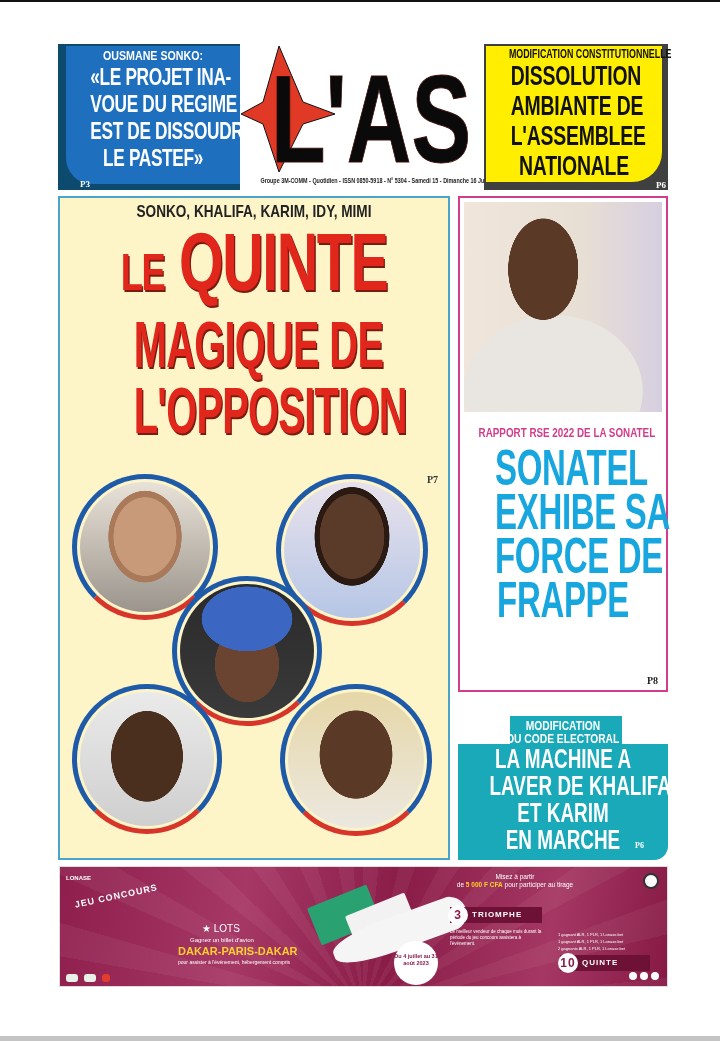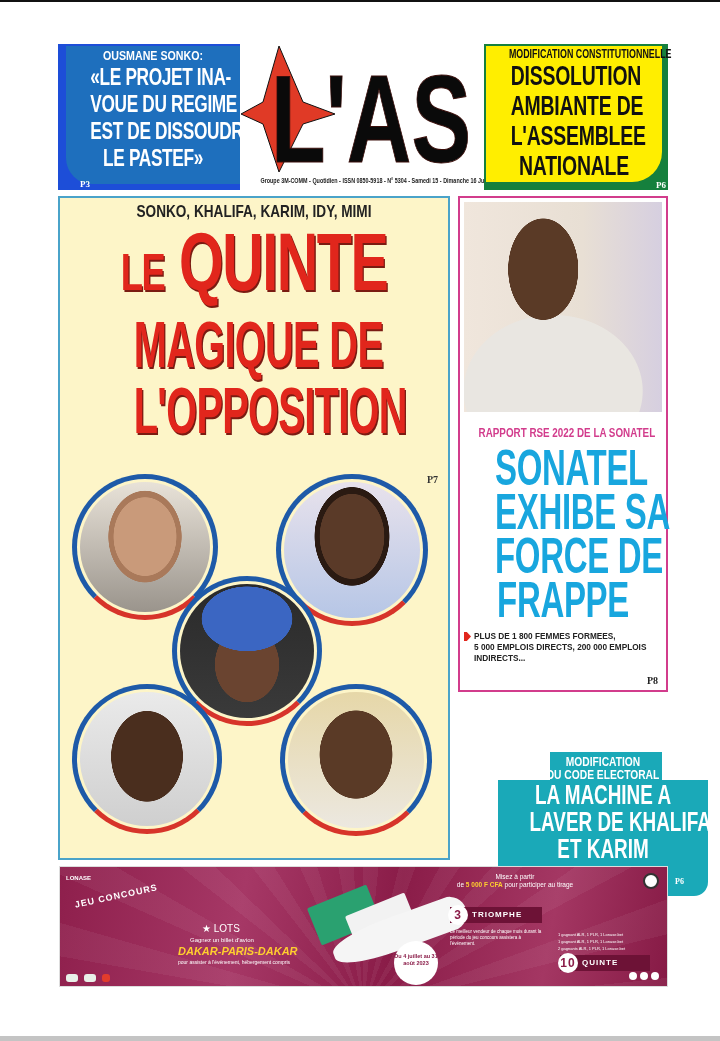--- a/index.html
+++ b/index.html
@@ -4,33 +4,33 @@
 <style>
   * { box-sizing: border-box; margin: 0; padding: 0; }
   html, body { width: 720px; height: 1041px; background: #fff; overflow: hidden; }
   body { position: relative; font-family: "Liberation Sans", "DejaVu Sans", sans-serif; }
   .topbar { position: absolute; left: 0; top: 0; width: 720px; height: 2px; background: #111; }
   .bottombar { position: absolute; left: 0; top: 1036px; width: 720px; height: 5px; background: #c4c4c4; }
 
   .cond { font-family: "Liberation Sans", sans-serif; font-weight: 700; transform-origin: center; display: block; text-align: center; white-space: nowrap; }
 
   
-  .teaser-left { position: absolute; left: 58px; top: 44px; width: 182px; height: 146px; background: #1d4ed8; }
+  .teaser-left { position: absolute; left: 58px; top: 44px; width: 182px; height: 146px; background: #0c4a6e; }
   .teaser-left .inner { position: absolute; left: 8px; top: 2px; right: 0; bottom: 6px; background: #1e6fbd; border-bottom-left-radius: 26px; }
   .teaser-left .kicker { color: #fff; font-size: 13px; line-height: 15px; margin-top: 2px; transform: scaleX(0.82); }
   .teaser-left .headline { color: #fff; font-size: 24px; line-height: 27px; transform: scaleX(0.72); letter-spacing: -0.5px; }
   .page-ref { position: absolute; font-family: "Liberation Serif", serif; font-weight: 700; font-size: 9px; color: #fff; }
 
   
   .masthead { position: absolute; left: 239px; top: 44px; width: 238px; height: 146px; }
   .masthead svg { position: absolute; left: 0; top: 0; }
   .masthead .meta { position: absolute; left: 0; right: 0; bottom: 6px; font-size: 6.6px; color: #222; text-align: center; white-space: nowrap; transform: scaleX(0.82); font-weight: 700; }
 
   
-  .teaser-right { position: absolute; left: 484px; top: 44px; width: 184px; height: 146px; background: #15803d; }
+  .teaser-right { position: absolute; left: 484px; top: 44px; width: 184px; height: 146px; background: #404040; }
   .teaser-right .inner { position: absolute; left: 2px; top: 2px; right: 6px; bottom: 8px; background: #ffee00; border-bottom-right-radius: 30px; }
   .teaser-right .kicker { color: #111; font-size: 12px; line-height: 14px; margin-top: 1px; transform: scaleX(0.74); }
   .teaser-right .headline { color: #111; font-size: 27px; line-height: 30px; transform: scaleX(0.72); letter-spacing: -0.3px; }
 
   
   .main-story { position: absolute; left: 58px; top: 196px; width: 392px; height: 664px; background: #fdf5c8; border: 2px solid #4aa3c9; }
   .main-story .kicker { color: #222; font-size: 17px; line-height: 20px; margin-top: 4px; transform: scaleX(0.80); }
   .main-story .headline-red { color: #e1261c; text-shadow: 2px 2px 0 #7a1b12; }
   .hl1 { font-size: 82px; line-height: 80px; margin-top: 0; transform: scaleX(0.70); letter-spacing: -2px; }
   .hl1 .small { font-size: 52px; }
@@ -46,39 +46,39 @@
   .right-story .photo { position: absolute; left: 4px; top: 4px; width: 198px; height: 210px; overflow: hidden; background: #e9e2dc; }
   .right-story .kicker { position: absolute; left: 0; right: 0; top: 228px; color: #d23c8c; font-size: 12px; line-height: 14px; transform: scaleX(0.82); }
   .right-story .headline { position: absolute; left: 0; right: 0; top: 248px; color: #18a6de; font-size: 50px; line-height: 44px; transform: scaleX(0.66); letter-spacing: -0.5px; }
   .right-story .bullets { position: absolute; left: 4px; right: 6px; top: 432px; }
   .bullet { display: flex; align-items: flex-start; margin-bottom: 6px; }
   .bullet .mark { width: 7px; height: 9px; margin-top: 2px; margin-right: 3px; flex: none; background: #e1261c; clip-path: polygon(0 0, 40% 0, 100% 50%, 40% 100%, 0 100%); }
   .bullet .txt { font-size: 9.6px; line-height: 11px; font-weight: 700; color: #222; transform: scaleX(0.86); transform-origin: left; white-space: nowrap; }
   .right-story .p8 { position: absolute; right: 8px; bottom: 4px; font-family: "Liberation Serif", serif; font-weight: 700; font-size: 10px; color: #222; }
 
   
-  .teal-story { position: absolute; left: 458px; top: 752px; width: 210px; height: 144px; margin-left: 40px; }
+  .teal-story { position: absolute; left: 458px; top: 716px; width: 210px; height: 144px; }
   .teal-story .tab { position: absolute; left: 52px; top: 0; width: 112px; height: 30px; background: #1aa9b8; }
   .teal-story .body { position: absolute; left: 0; top: 28px; width: 210px; height: 116px; background: #1aa9b8; border-bottom-right-radius: 14px; }
   .teal-story .kicker { position: absolute; left: 0; right: 0; top: 4px; color: #fff; font-size: 12.5px; line-height: 13px; transform: scaleX(0.82); }
   .teal-story .headline { position: absolute; left: 0; right: 0; top: 30px; color: #fff; font-size: 27px; line-height: 27px; transform: scaleX(0.70); }
   .teal-story .p6 { position: absolute; right: 24px; bottom: 10px; color: #fff; font-family: "Liberation Serif", serif; font-weight: 700; font-size: 8px; }
 
   
   .ad { position: absolute; left: 59px; top: 866px; width: 609px; height: 121px; background: linear-gradient(100deg, #8e1f4c 0%, #a63866 30%, #8a1c48 55%, #a43763 80%, #861a45 100%); overflow: hidden; border: 1px solid #ddd; }
   .ad .rays { position: absolute; inset: 0; background: repeating-conic-gradient(from 0deg at 50% 120%, rgba(255,255,255,0.05) 0 6deg, rgba(0,0,0,0) 6deg 14deg); }
   .ad .txt { position: absolute; color: #fff; white-space: nowrap; }
   .ad .logo { left: 6px; top: 8px; font-size: 6px; font-weight: 700; }
   .ad .jeu { left: 14px; top: 24px; font-size: 9px; font-weight: 700; letter-spacing: 1px; transform: rotate(-12deg); }
   .ad .emblem { position: absolute; left: 36px; top: 38px; width: 62px; height: 62px; border-radius: 50%; border: 3px solid #fff; background: #8a2045; }
   .ad .emblem .q { position: absolute; left: 0; right: 0; top: 10px; font-size: 10px; text-align: center; color: #fff; font-family: "Liberation Serif", serif; letter-spacing: 1px; }
   .ad .emblem .sub { position: absolute; left: 0; right: 0; bottom: 10px; font-size: 4px; text-align: center; color: #fff; }
   .ad .lots { left: 142px; top: 56px; font-size: 10px; font-weight: 400; }
   .ad .win1 { left: 130px; top: 70px; font-size: 6px; }
-  .ad .win2 { left: 118px; top: 78px; font-size: 11px; font-weight: 700; color: #ffcf2e; font-style: italic; }
+  .ad .win2 { left: 118px; top: 78px; font-size: 11px; font-weight: 700; color: #ffcf2e; }
   .ad .win3 { left: 118px; top: 92px; font-size: 5px; }
   .ad .ticket { position: absolute; width: 64px; height: 40px; background: #f2f2f2; transform: rotate(-22deg); border-radius: 2px; }
   .ad .ticket.t1 { left: 252px; top: 28px; background: #2aa170; }
   .ad .ticket.t2 { left: 290px; top: 36px; }
   .ad .plane { position: absolute; left: 270px; top: 48px; width: 140px; height: 34px; background: #f5f5f5; border-radius: 50% 20px 20px 50%; transform: rotate(-20deg); }
   .ad .date-badge { position: absolute; left: 334px; top: 74px; width: 44px; height: 44px; border-radius: 50%; background: #fff; color: #8a1c48; font-size: 5.5px; font-weight: 700; text-align: center; padding-top: 12px; line-height: 7px; }
   .ad .mise { left: 395px; top: 6px; font-size: 6.5px; text-align: center; line-height: 8px; width: 120px; }
   .ad .mise b { color: #ffcf2e; }
   .ad .box { position: absolute; height: 16px; background: #6d1236; color: #fff; font-weight: 700; font-size: 8px; line-height: 16px; padding-left: 22px; letter-spacing: 1px; }
   .ad .box .n { position: absolute; left: -2px; top: -2px; width: 20px; height: 20px; border-radius: 50%; background: #fff; color: #8a1c48; text-align: center; line-height: 20px; font-size: 12px; }
@@ -160,28 +160,20 @@
 <div class="right-story">
   <div class="photo" style="background: radial-gradient(ellipse 22% 30% at 40% 32%, #5a3a26 0 80%, transparent 81%), radial-gradient(ellipse 50% 40% at 45% 90%, #e9e6e1 0 90%, transparent 91%), linear-gradient(90deg, #f0e6dc, #e8dfd4 60%, #d6cfe0);"></div>
   <span class="cond kicker">RAPPORT RSE 2022 DE LA SONATEL</span>
   <div class="headline">
     <span class="cond">SONATEL</span>
     <span class="cond">EXHIBE SA</span>
     <span class="cond">FORCE DE</span>
     <span class="cond">FRAPPE</span>
   </div>
   <div class="bullets">
-    <div class="bullet">
-      <span class="mark"></span>
-      <div>
-        <div class="txt">PLUS DE 1 800 FEMMES FORMEES,</div>
-        <div class="txt">5 000 EMPLOIS DIRECTS, 200 000 EMPLOIS</div>
-        <div class="txt">INDIRECTS...</div>
-      </div>
-    </div>
   </div>
   <span class="p8">P8</span>
 </div>
 
 <div class="teal-story">
   <div class="tab"></div>
   <div class="body"></div>
   <div class="kicker">
     <span class="cond">MODIFICATION</span>
     <span class="cond">DU CODE ELECTORAL</span>

